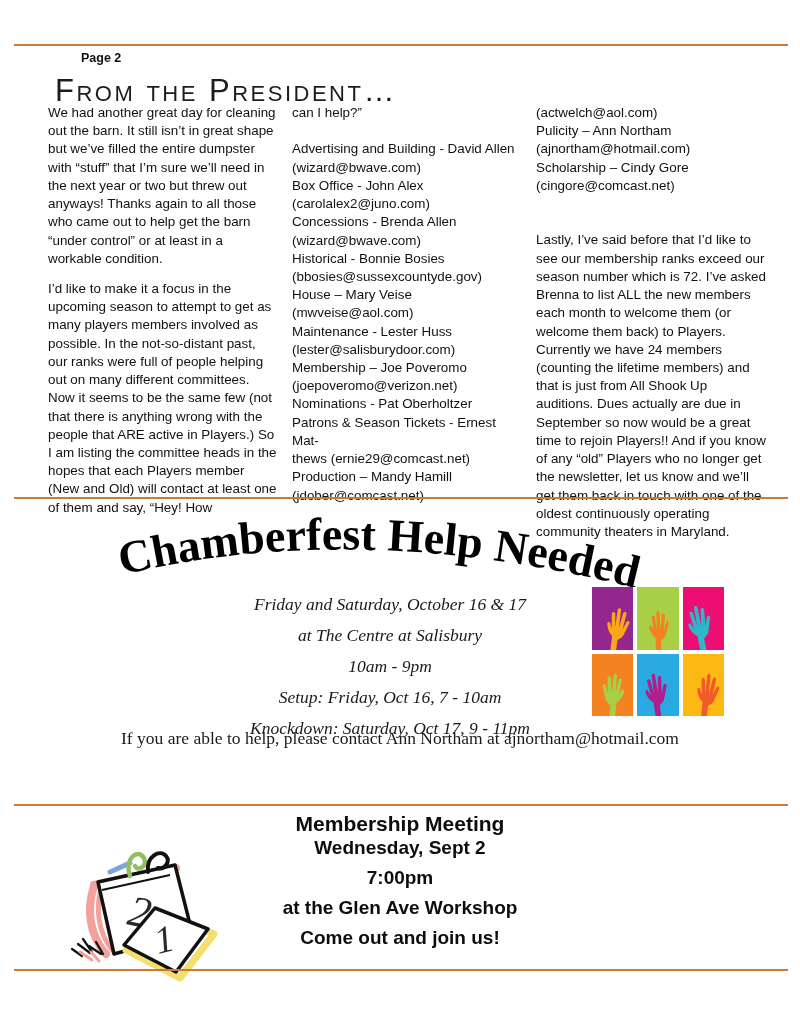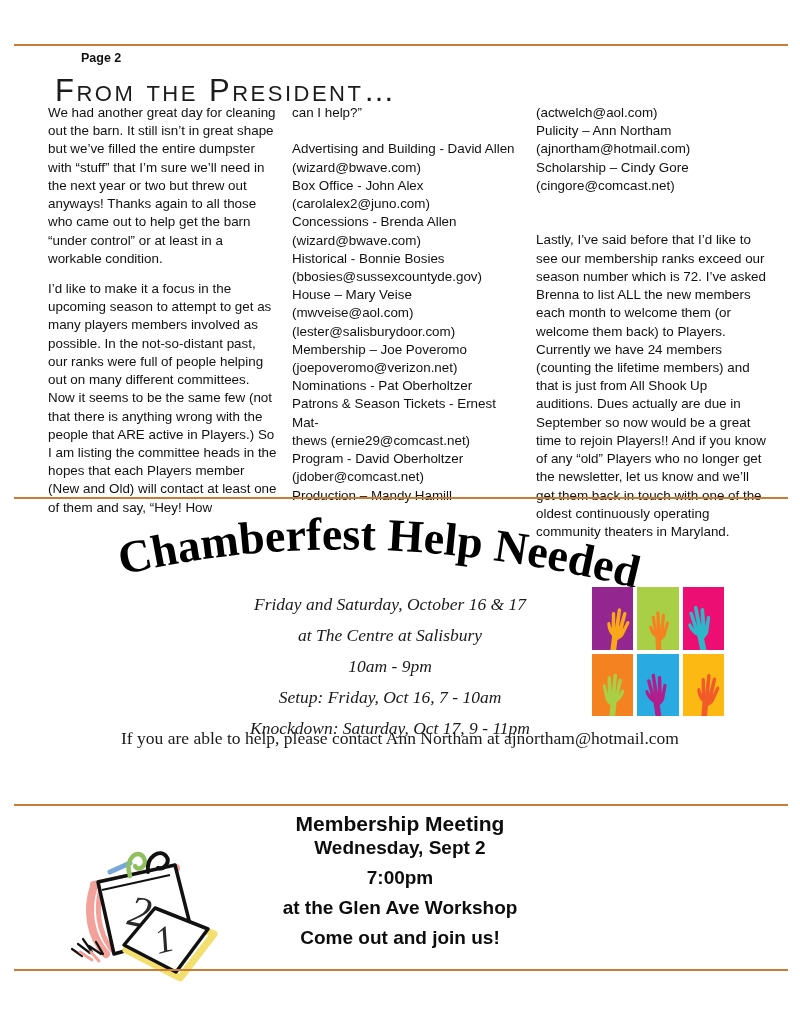--- a/index.html
+++ b/index.html
@@ -100,29 +100,29 @@
         <div class="line">Advertising and Building - David Allen</div>
         <div class="line">(wizard@bwave.com)</div>
         <div class="line">Box Office - John Alex</div>
         <div class="line">(carolalex2@juno.com)</div>
         <div class="line">Concessions - Brenda Allen</div>
         <div class="line">(wizard@bwave.com)</div>
         <div class="line">Historical - Bonnie Bosies</div>
         <div class="line">(bbosies@sussexcountyde.gov)</div>
         <div class="line">House – Mary Veise</div>
         <div class="line">(mwveise@aol.com)</div>
+        <div class="line">Maintenance - Lester Huss</div>
         <div class="line">(lester@salisburydoor.com)</div>
         <div class="line">Membership – Joe Poveromo</div>
         <div class="line">(joepoveromo@verizon.net)</div>
         <div class="line">Nominations - Pat Oberholtzer</div>
         <div class="line">Patrons &amp; Season Tickets - Ernest Mat-</div>
         <div class="line">thews (ernie29@comcast.net)</div>
-        <div class="line">Program - David Oberholtzer</div>
+        <div class="line">Production – Mandy Hamill</div>
         <div class="line">(jdober@comcast.net)</div>
-        <div class="line">Production – Mandy Hamill</div>
       </div>
     <div class="col">
         <div class="line">(actwelch@aol.com)</div>
         <div class="line">Pulicity – Ann Northam</div>
         <div class="line">(ajnortham@hotmail.com)</div>
         <div class="line">Scholarship – Cindy Gore</div>
         <div class="line">(cingore@comcast.net)</div>
         <div class="line"></div>
         <div class="line"></div>
         <div class="line">Lastly, I’ve said before that I’d like to see our membership ranks exceed our season number which is 72. I’ve asked Brenna to list ALL the new members each month to welcome them (or welcome them back) to Players. Currently we have 24 members (counting the lifetime members) and that is just from All Shook Up auditions.  Dues actually are due in September so now would be a great time to rejoin Players!! And if you know of any “old” Players who no longer get the newsletter, let us know and we’ll get them back in touch with one of the oldest continuously operating community theaters in Maryland.</div>

